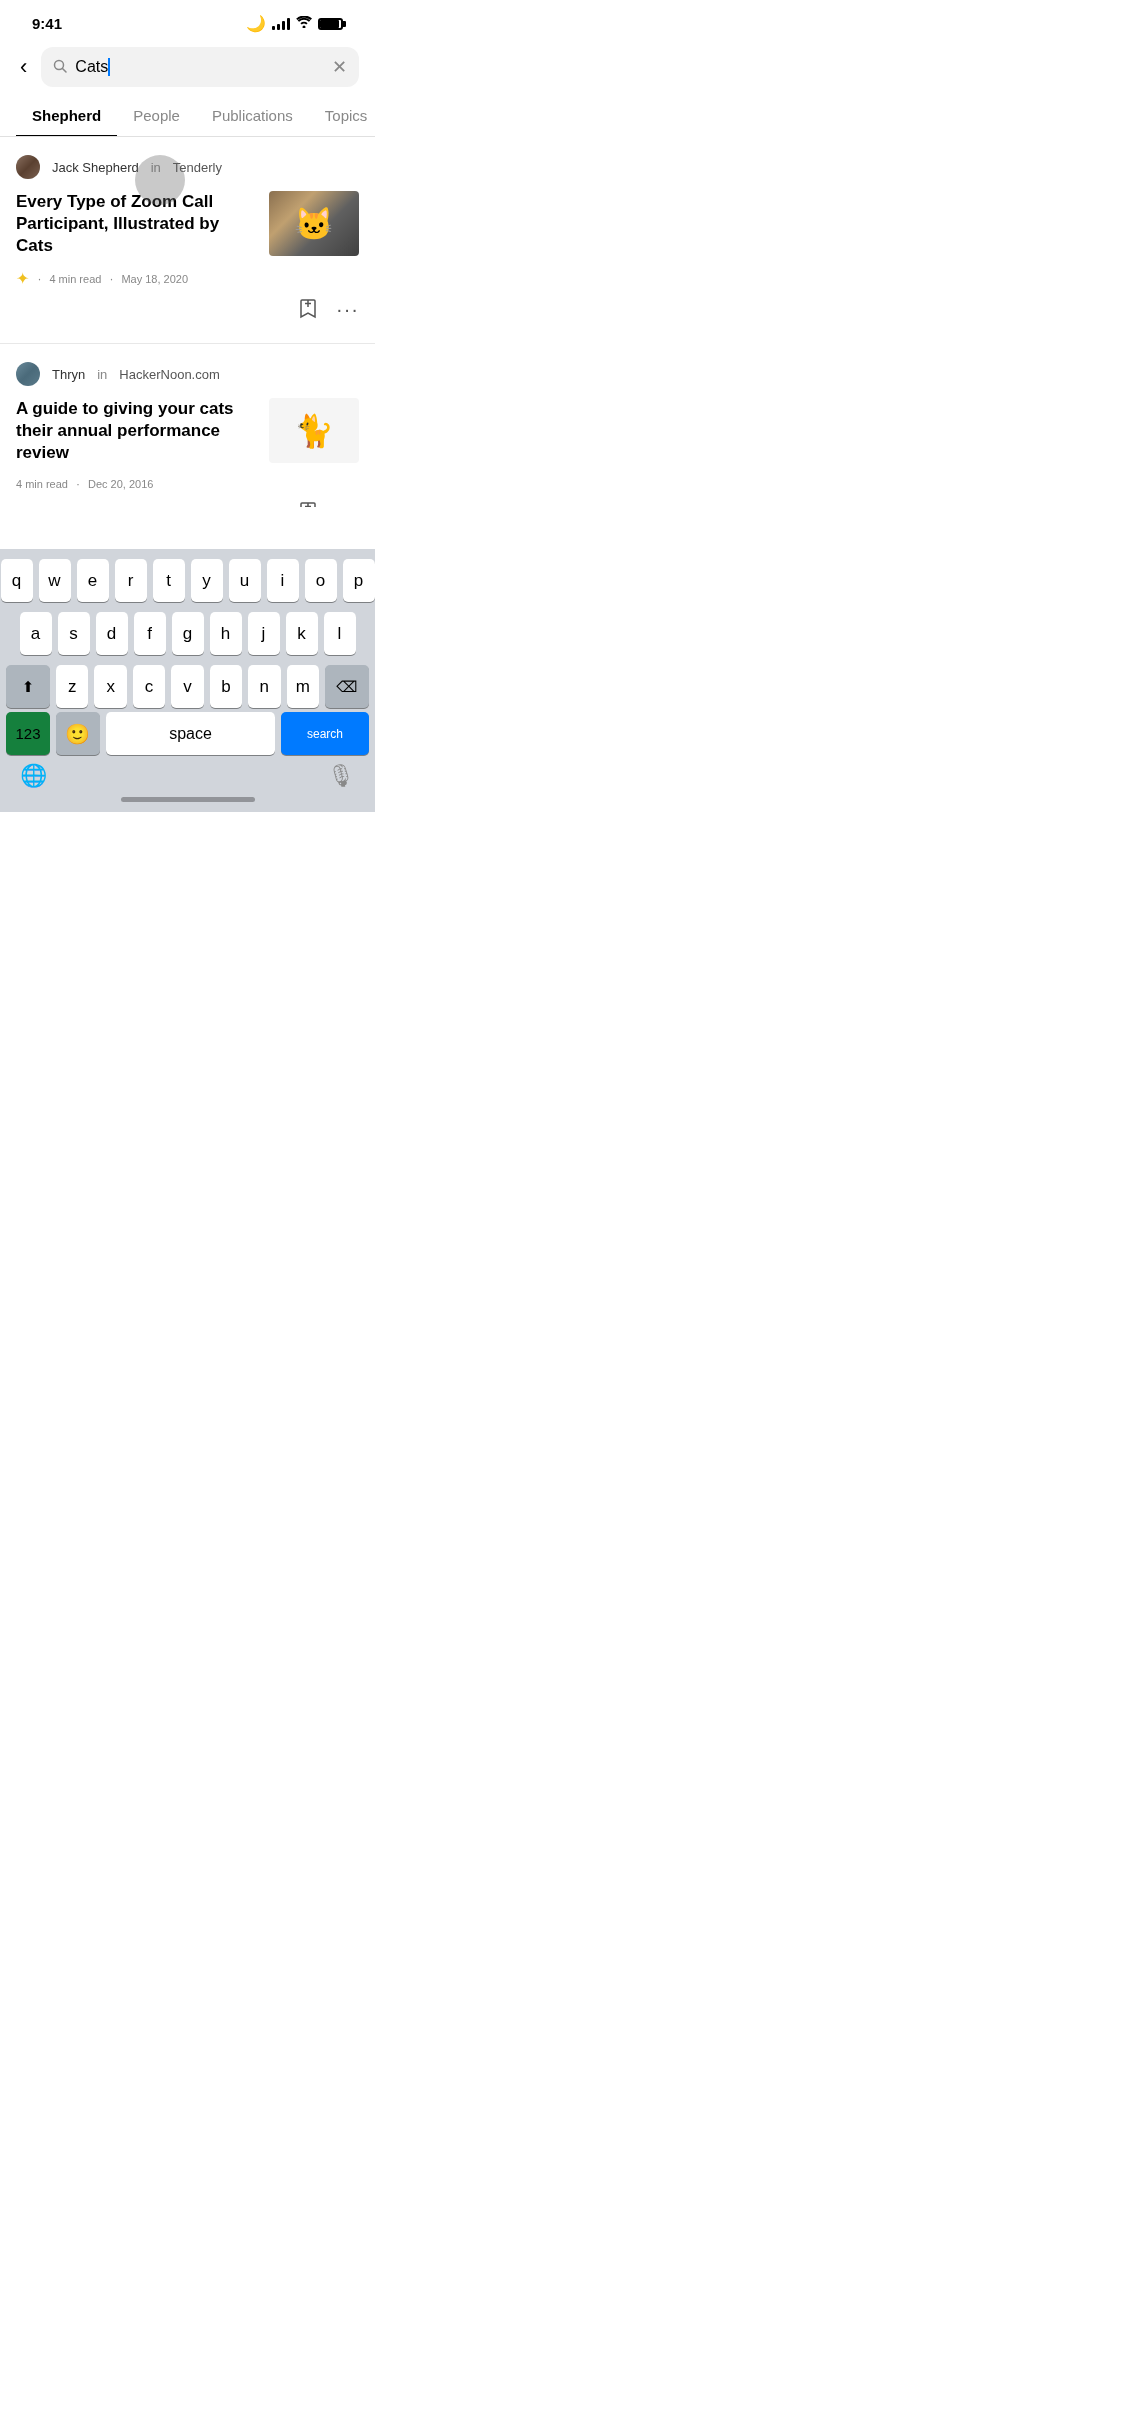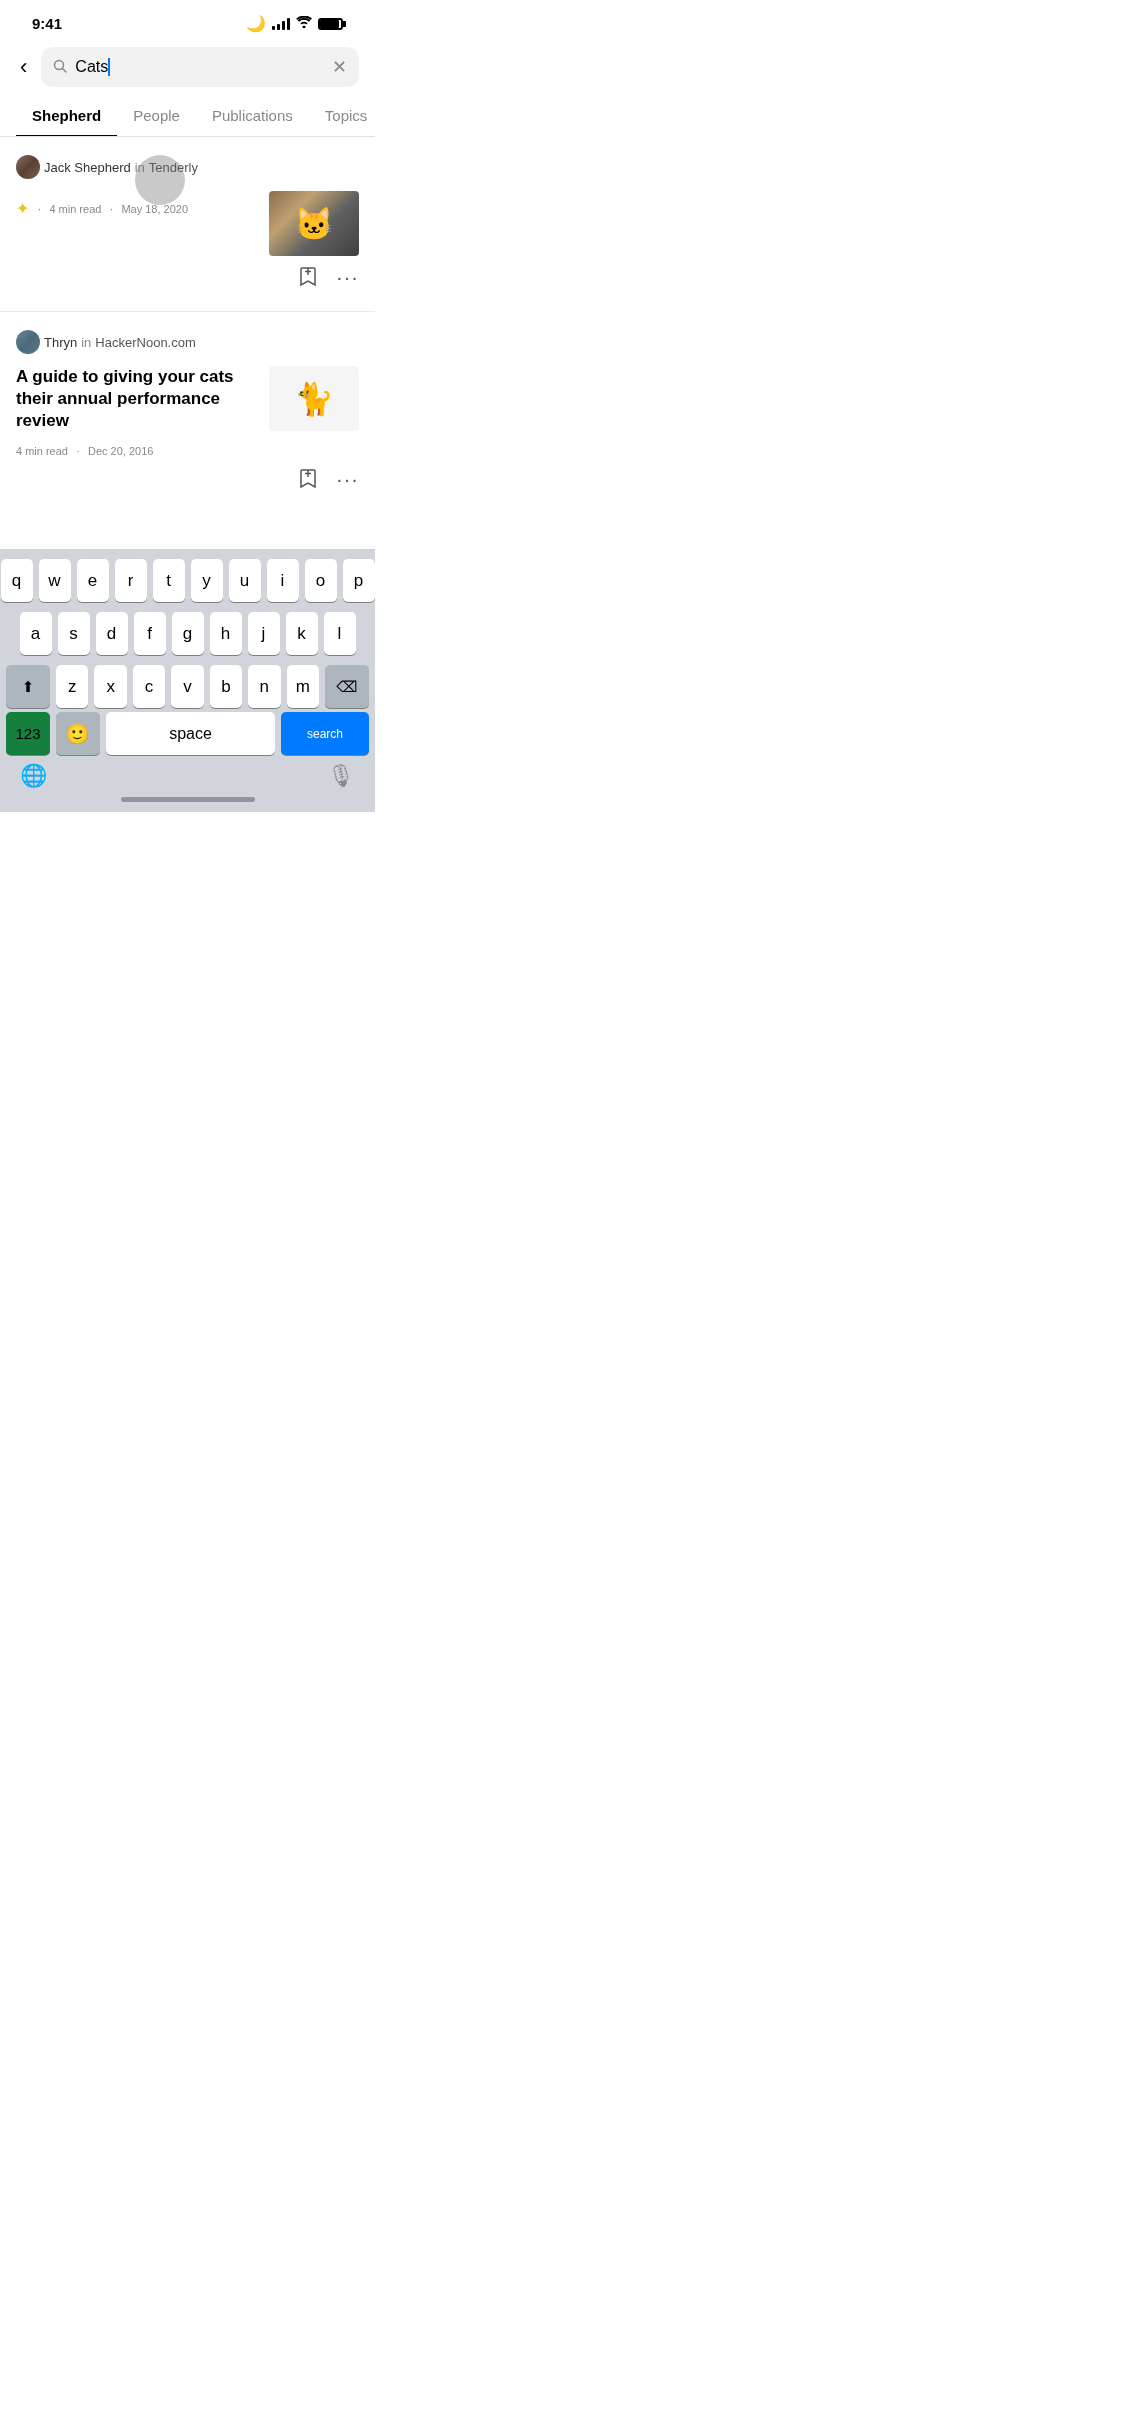--- a/index.html
+++ b/index.html
@@ -158,21 +158,21 @@
       overflow-y: auto;
       background: #fff;
     }
     .article-item {
       padding: 18px 16px;
       border-bottom: 1px solid #e8e8e8;
     }
     .article-author-row {
       display: flex;
       align-items: center;
-      gap: 4px;
+      gap: 12px;
       margin-bottom: 12px;
     }
     .author-avatar {
       width: 24px;
       height: 24px;
       border-radius: 50%;
       background: #ccc;
       overflow: hidden;
       flex-shrink: 0;
     }
@@ -502,20 +502,21 @@
     <div class="article-author-row">
       <div class="author-avatar">
         <div class="avatar-cat"></div>
       </div>
       <span class="author-name">Jack Shepherd</span>
       <span class="in-text">in</span>
       <span class="author-pub">Tenderly</span>
     </div>
     <div class="article-content-row">
       <div class="article-text">
+        <div class="article-title">Every Type of Zoom Call Participant, Illustrated by Cats</div>
         <div class="article-meta-row">
           <span class="star-icon">✦</span>
           <span class="meta-dot">·</span>
           <span class="meta-text">4 min read</span>
           <span class="meta-dot">·</span>
           <span class="meta-text">May 18, 2020</span>
         </div>
       </div>
       <div class="article-thumb">
         <div class="thumb-cat-face"></div>

